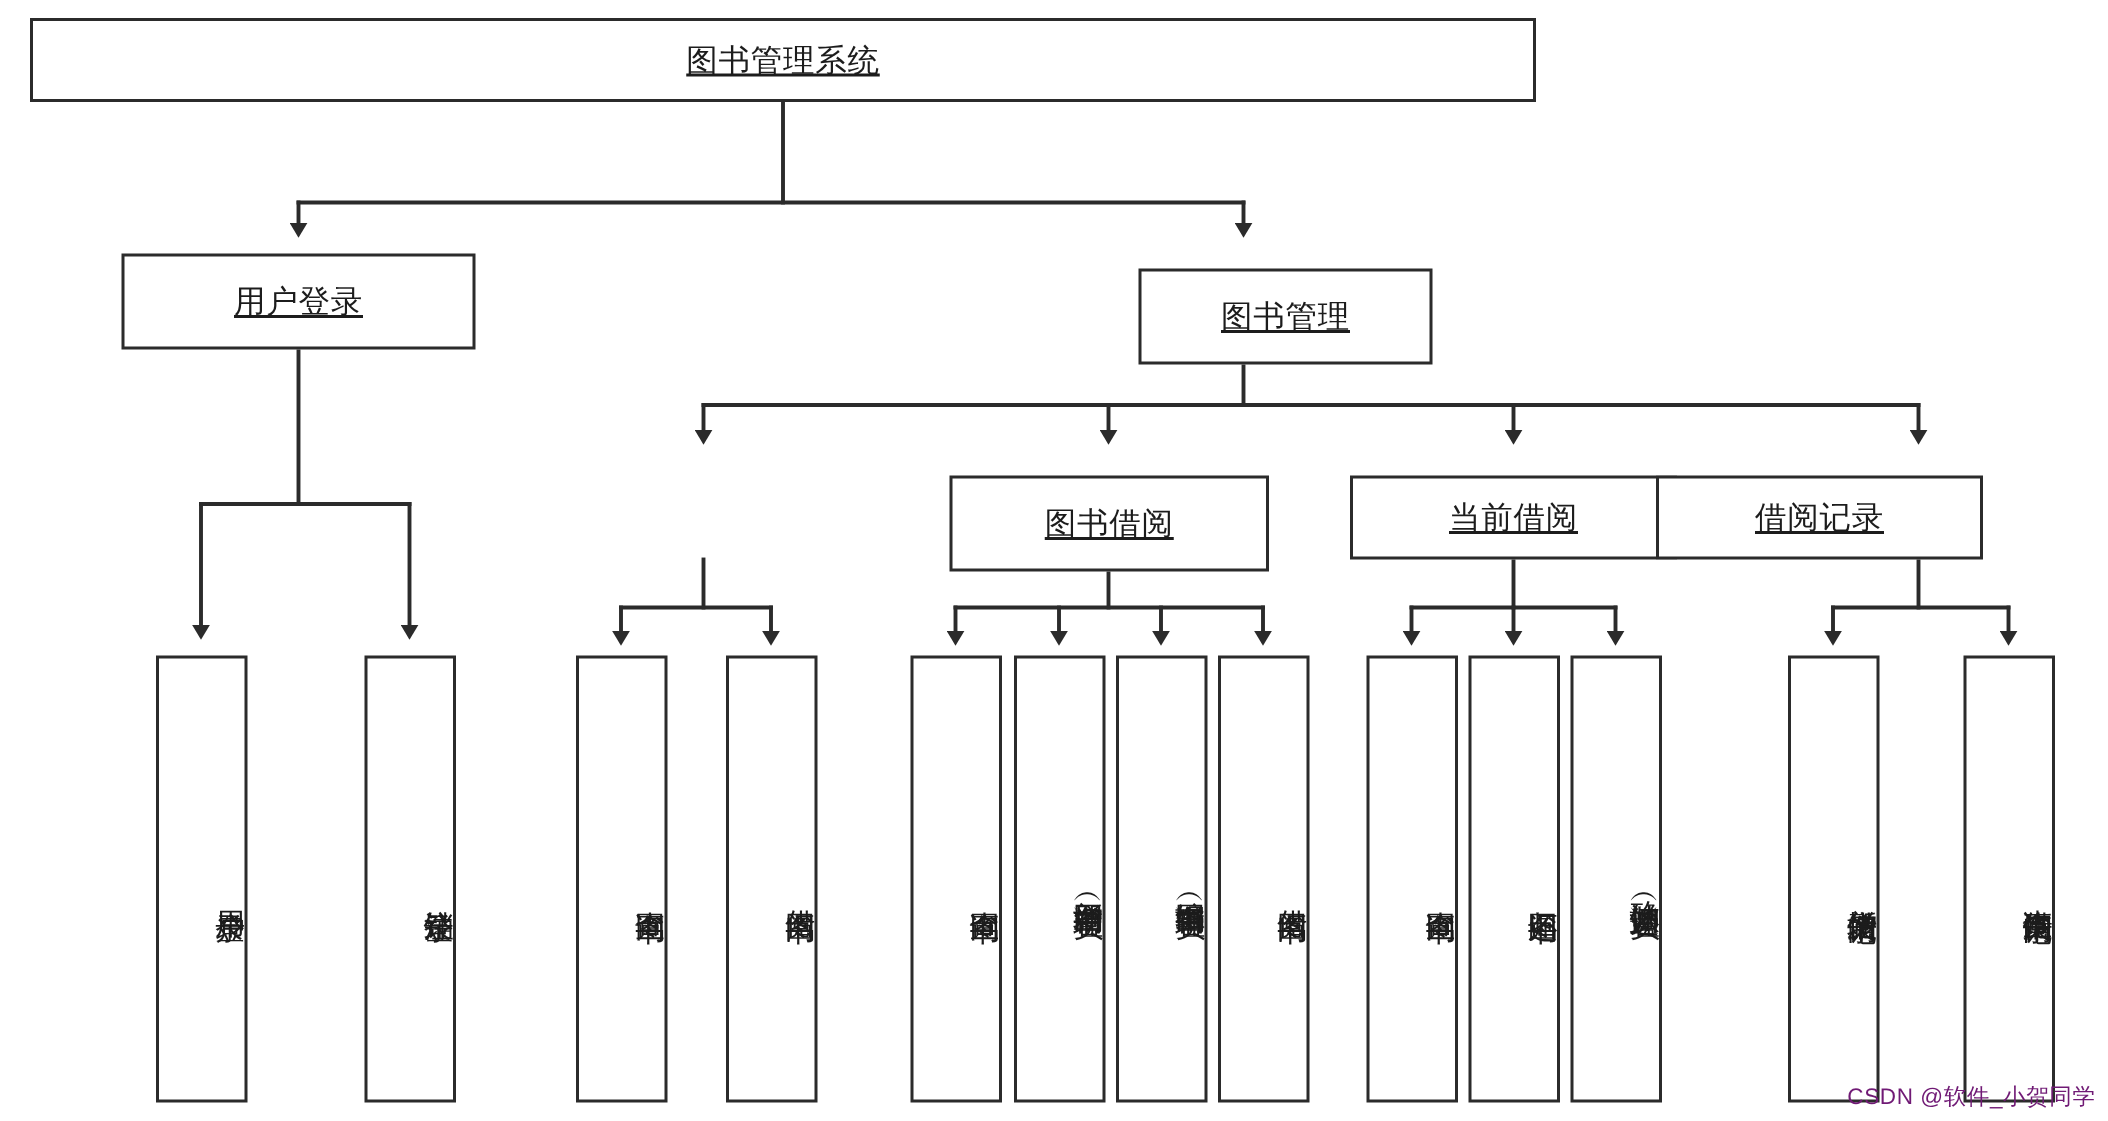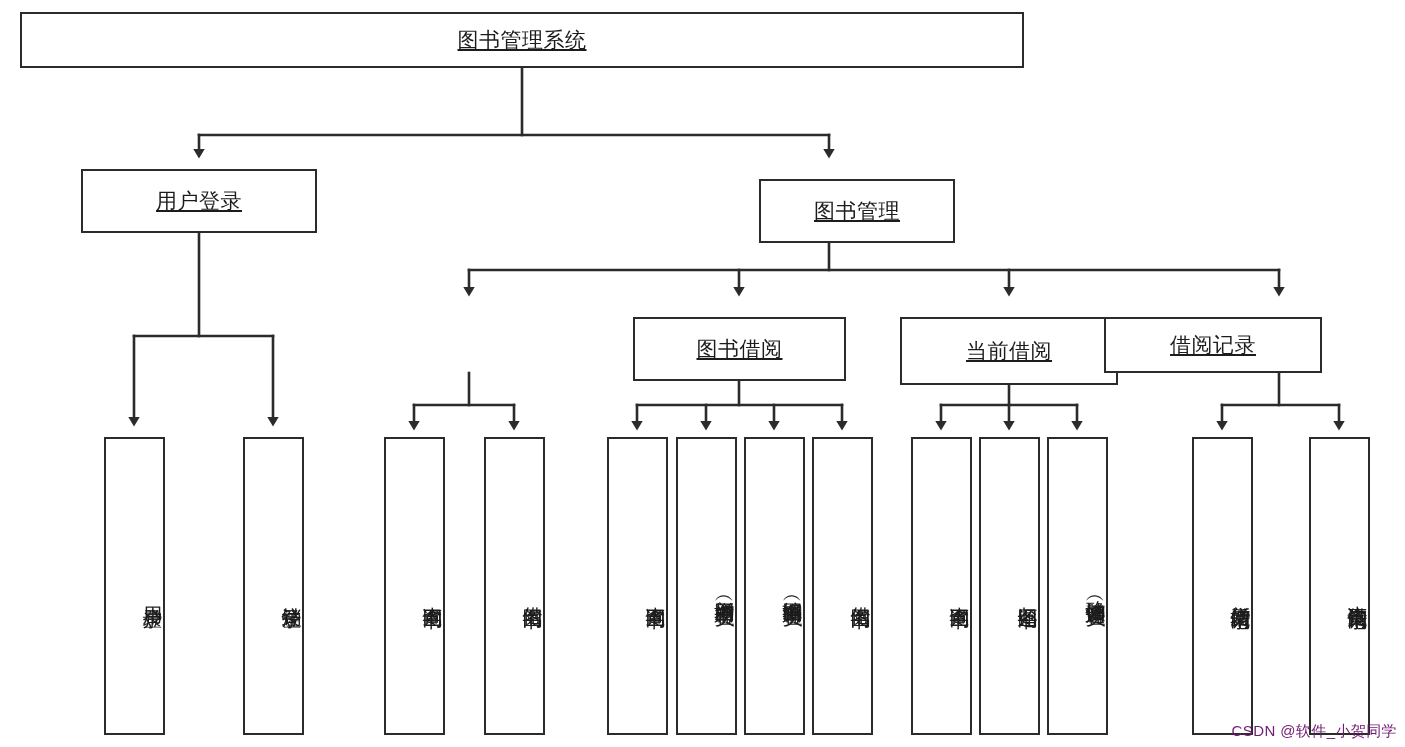--- a/index.html
+++ b/index.html
@@ -128,21 +128,21 @@
   <div class="node horiz" style="left:81px; top:169px; width:236px; height:64px;">
     <span class="txt">用户登录</span>
   </div>
   <div class="node horiz" style="left:711px; top:179px; width:196px; height:64px;margin-left:48px;">
     <span class="txt">图书管理</span>
   </div>
 
   <div class="node horiz" style="left:633px; top:317px; width:213px; height:64px;">
     <span class="txt">图书借阅</span>
   </div>
-  <div class="node horiz" style="left:900px; top:317px; width:218px; height:68px;align-items:center;">
+  <div class="node horiz" style="left:900px; top:317px; width:218px; height:56px;align-items:center;">
     <span class="txt">当前借阅</span>
   </div>
   <div class="node horiz" style="left:1104px; top:317px; width:218px; height:56px;">
     <span class="txt">借阅记录</span>
   </div>
 
   <div class="node vert" style="left:104px; top:437px; width:61px; height:298px;">
     <span class="txt">用户登录</span>
   </div>
   <div class="node vert" style="left:243px; top:437px; width:61px; height:298px;">

